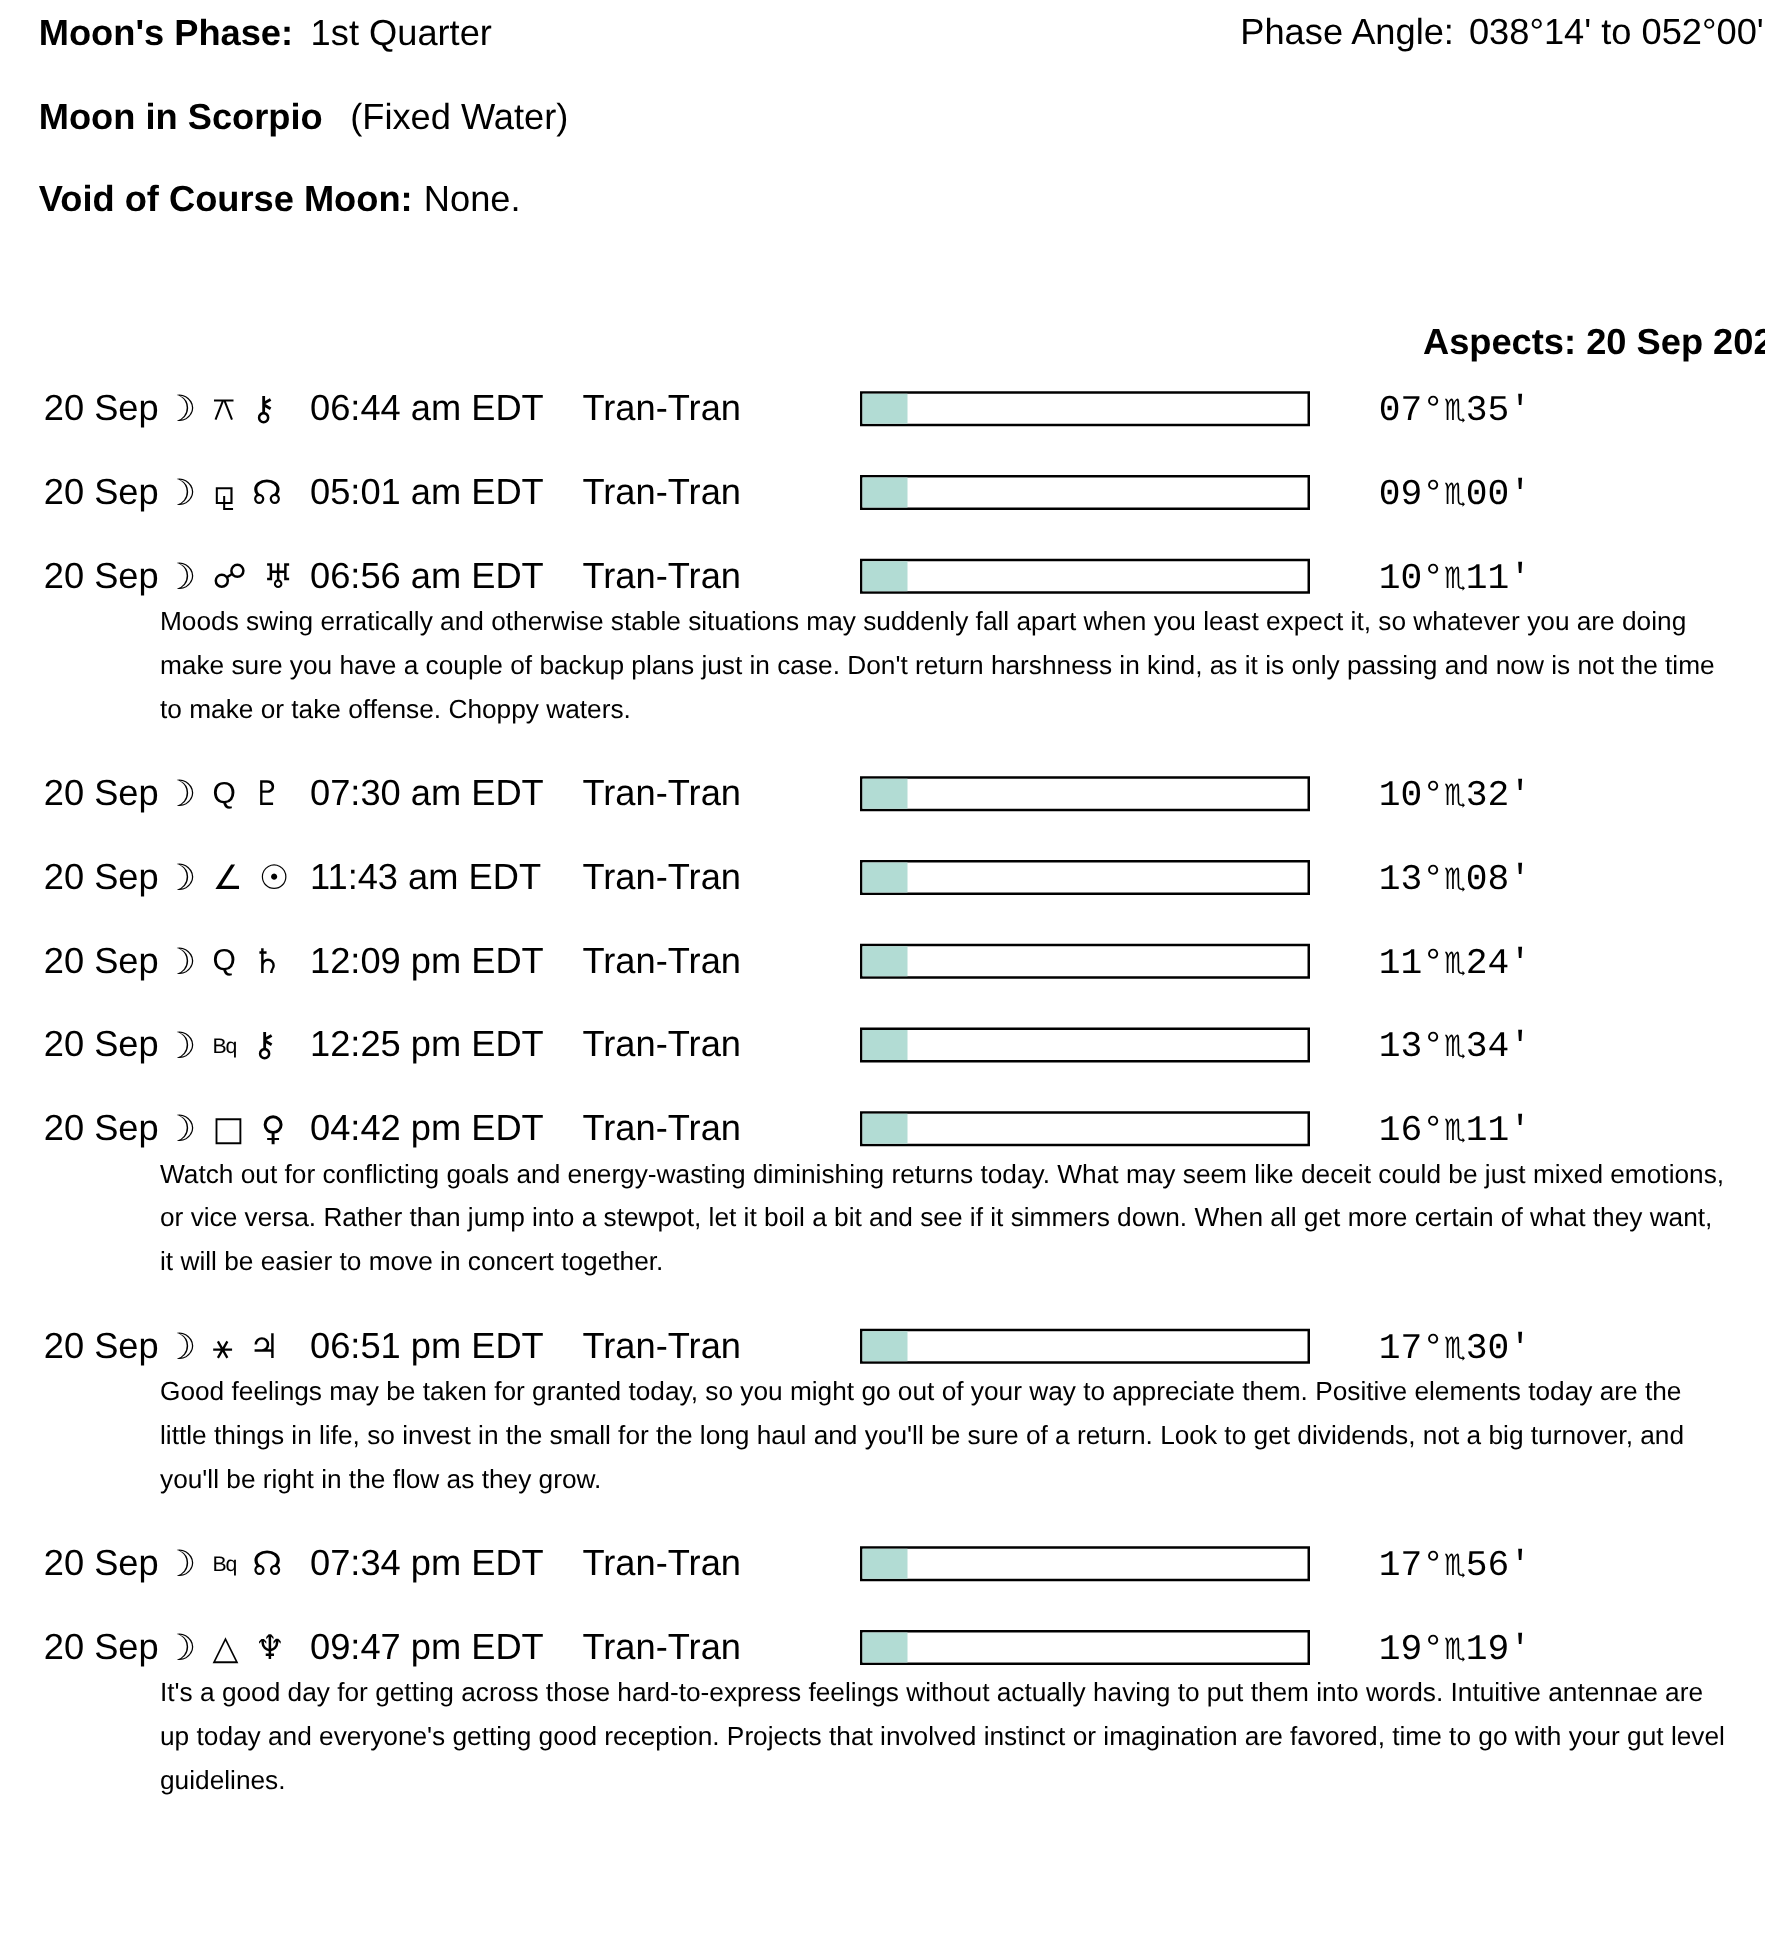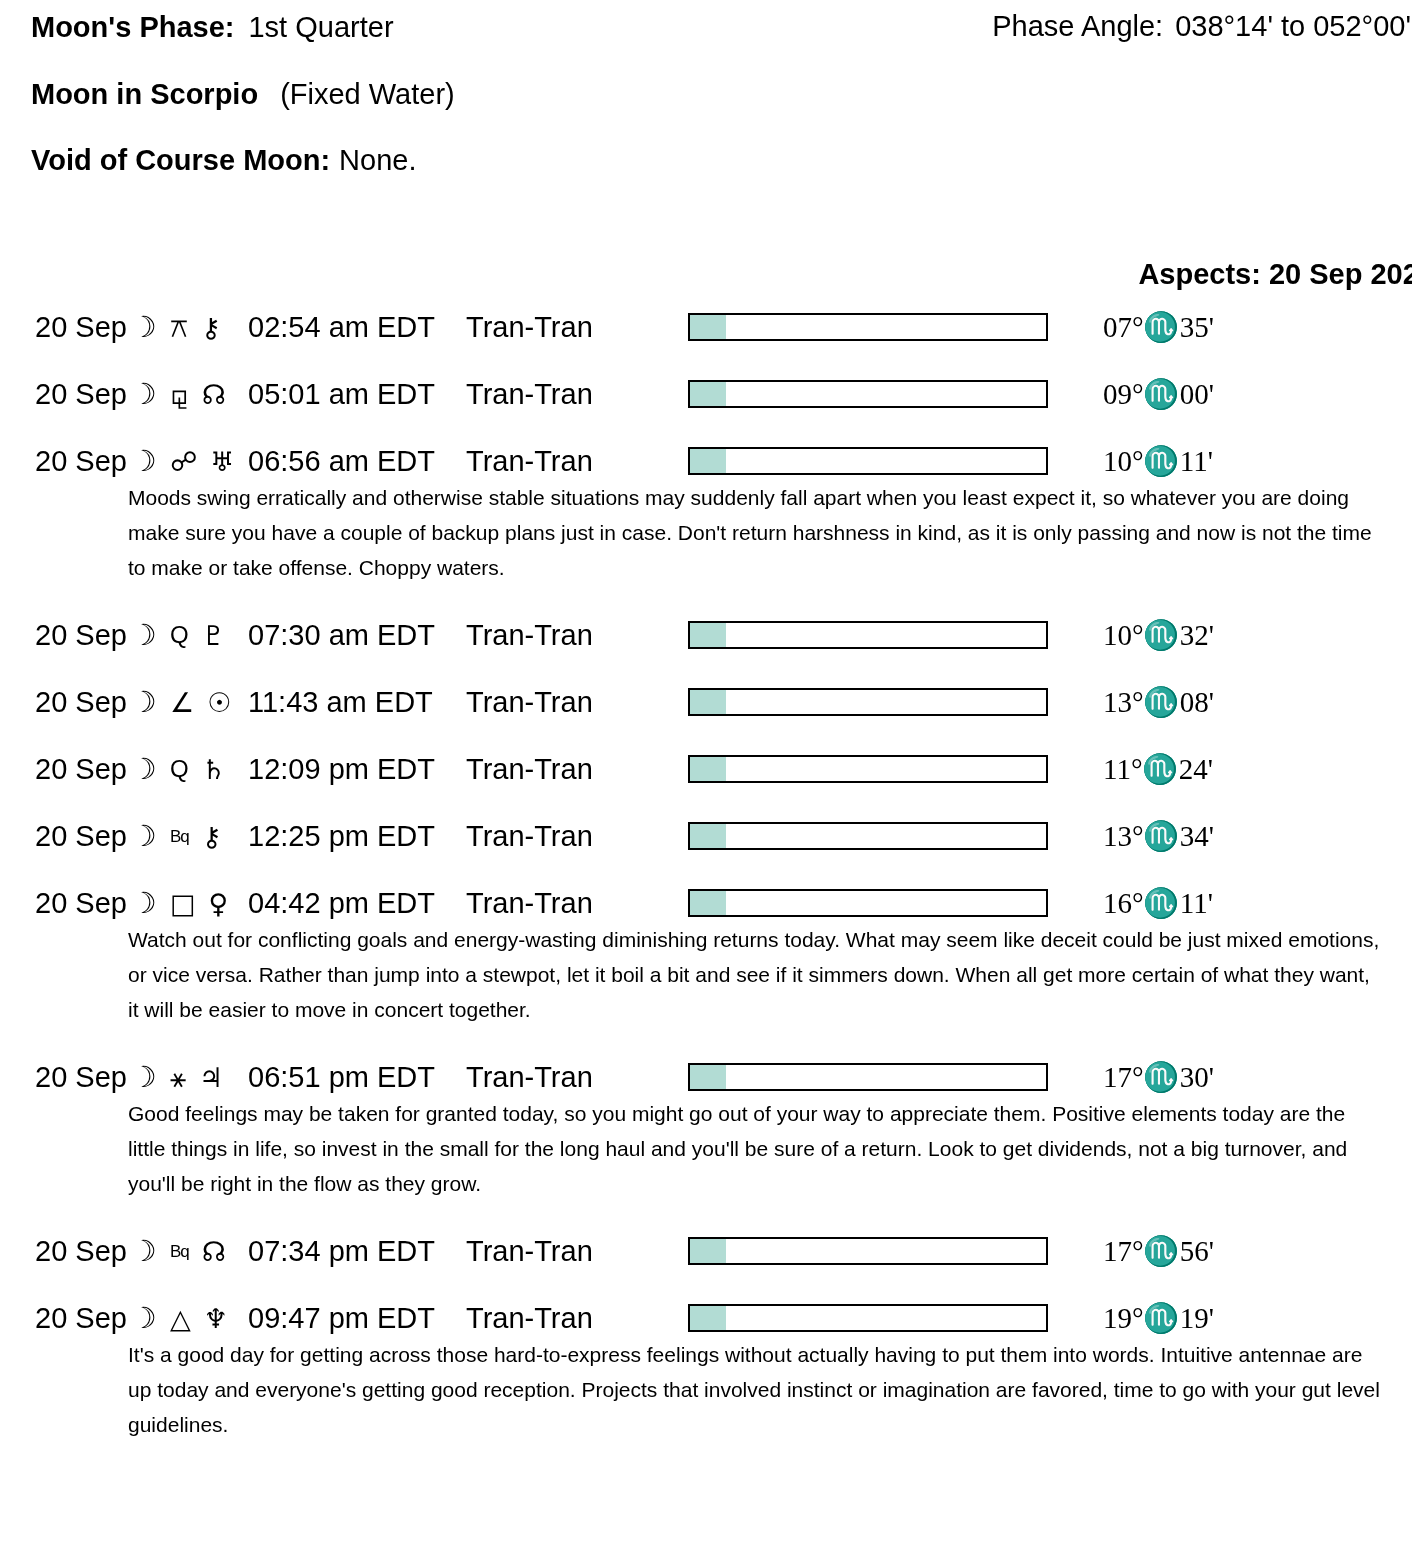--- a/index.html
+++ b/index.html
@@ -44,21 +44,21 @@
   .c-type { width: 222px; flex: none; }
   .c-bar {
     flex: none; width: 360px; height: 28px;
     border: 2px solid #000000; background: #ffffff;
     display: inline-block; position: relative;
   }
   .bar-fill {
     display: block; height: 100%; width: 10%;
     background: var(--bar-fill, #b2dcd4);
   }
-  .c-degree { margin-left: 55px; white-space: nowrap; font-family: Liberation Serif, serif; }
+  .c-degree { margin-left: 55px; white-space: nowrap; font-family: Liberation Mono, monospace; }
   .note {
     margin: 2px 0 0 97px; width: 1252px;
     font-size: 21px; line-height: 35px;
   }
 </style>
 </head>
 <body>
 
 <div class="page">
 
@@ -83,21 +83,21 @@
   <div class="rows">
 
     <div class="row-block">
       <div class="arow">
         <span class="c-date">20 Sep</span>
         <span class="c-syms">
             <span class="sym moon">☽</span>
             <span class="sym">⚻</span>
             <span class="sym">⚷</span>
           </span>
-        <span class="c-time">02:54 am EDT</span>
+        <span class="c-time">06:44 am EDT</span>
         <span class="c-type">Tran-Tran</span>
         <span class="c-bar">
             <span class="bar-fill" style="width: 10%;"></span>
           </span>
         <span class="c-degree">07°♏35'</span>
       </div>
     </div>
 
     <div class="row-block">
       <div class="arow">

